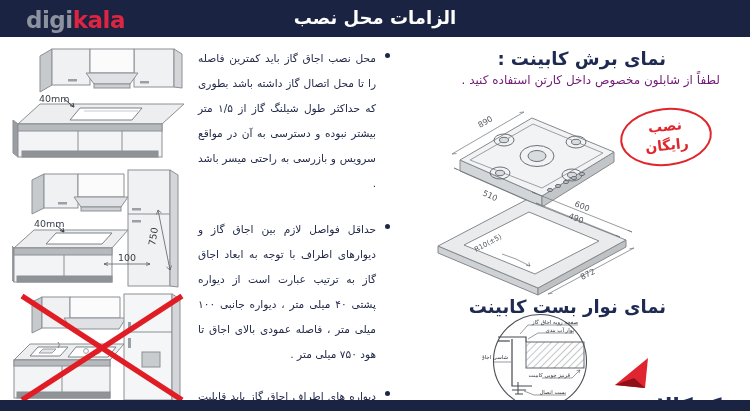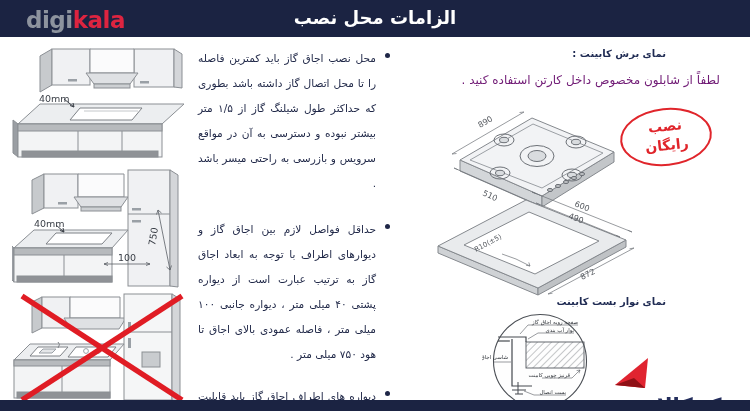--- a/index.html
+++ b/index.html
@@ -37,21 +37,21 @@
     color:#1f2747; font-size:10.6px; font-weight:400;
     line-height:25px; text-align:justify;
   }
   .bullet::before {
     content:""; position:absolute; right:0; top:7px;
     width:5px; height:5px; border-radius:50%; background:#1f2747;
   }
   
   .h-navy {
     position:absolute; direction:rtl; color:#1e2a52;
-    font-size:10px; font-weight:bold;
+    font-size:18px; font-weight:bold;
   }
   .warning-red {
     position:absolute; direction:rtl; color:#701a75;
     font-size:12px; font-weight:normal;
   }
   .badge {
     position:absolute; left:620px; top:108px; width:92px; height:58px;
     transform:rotate(-6deg);
   }
   .badge .oval {

